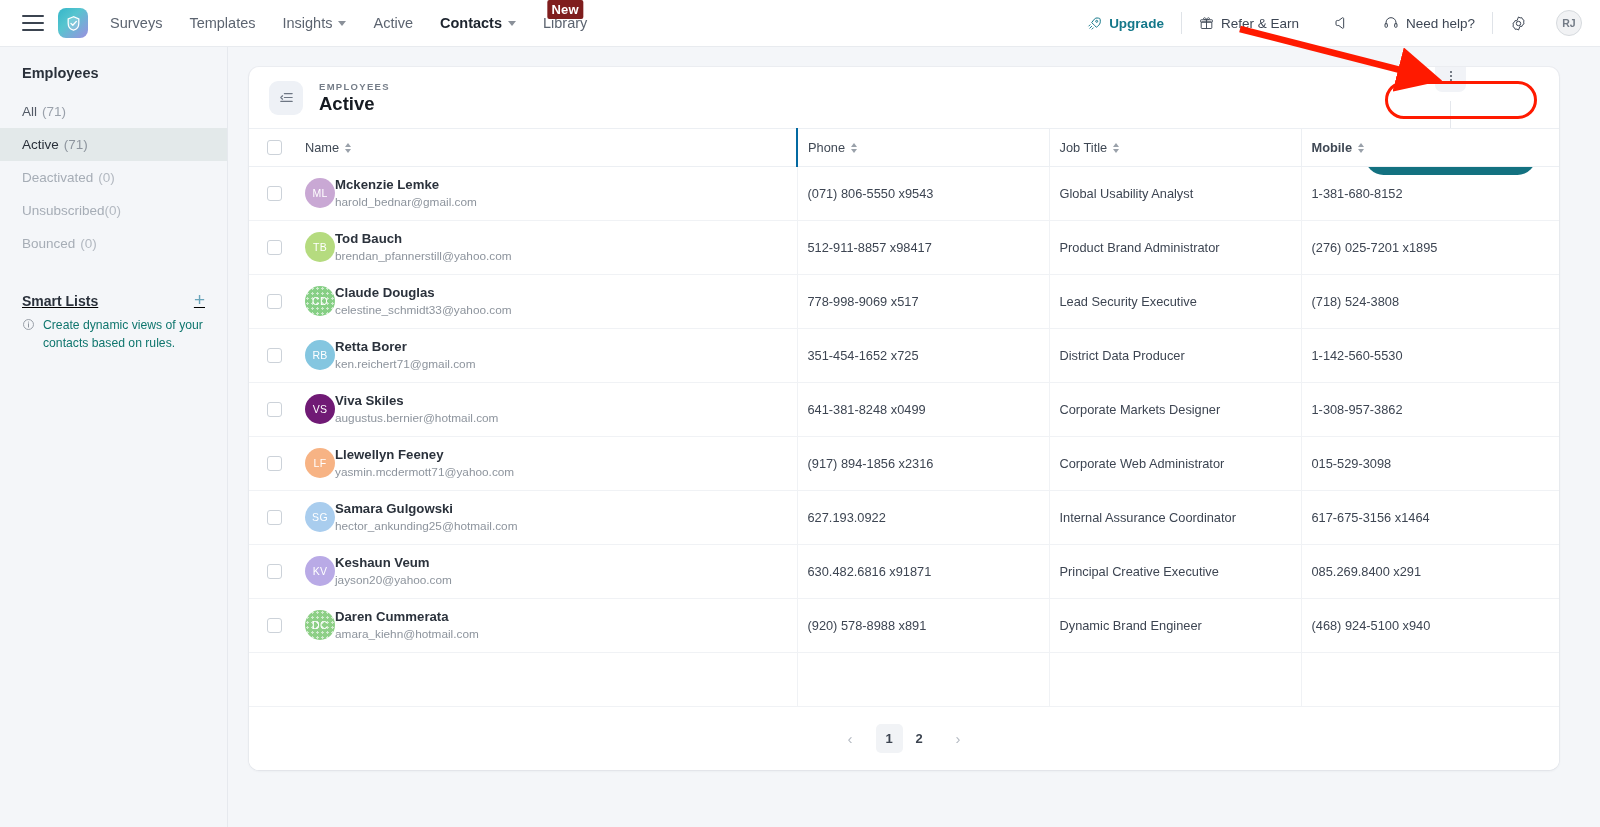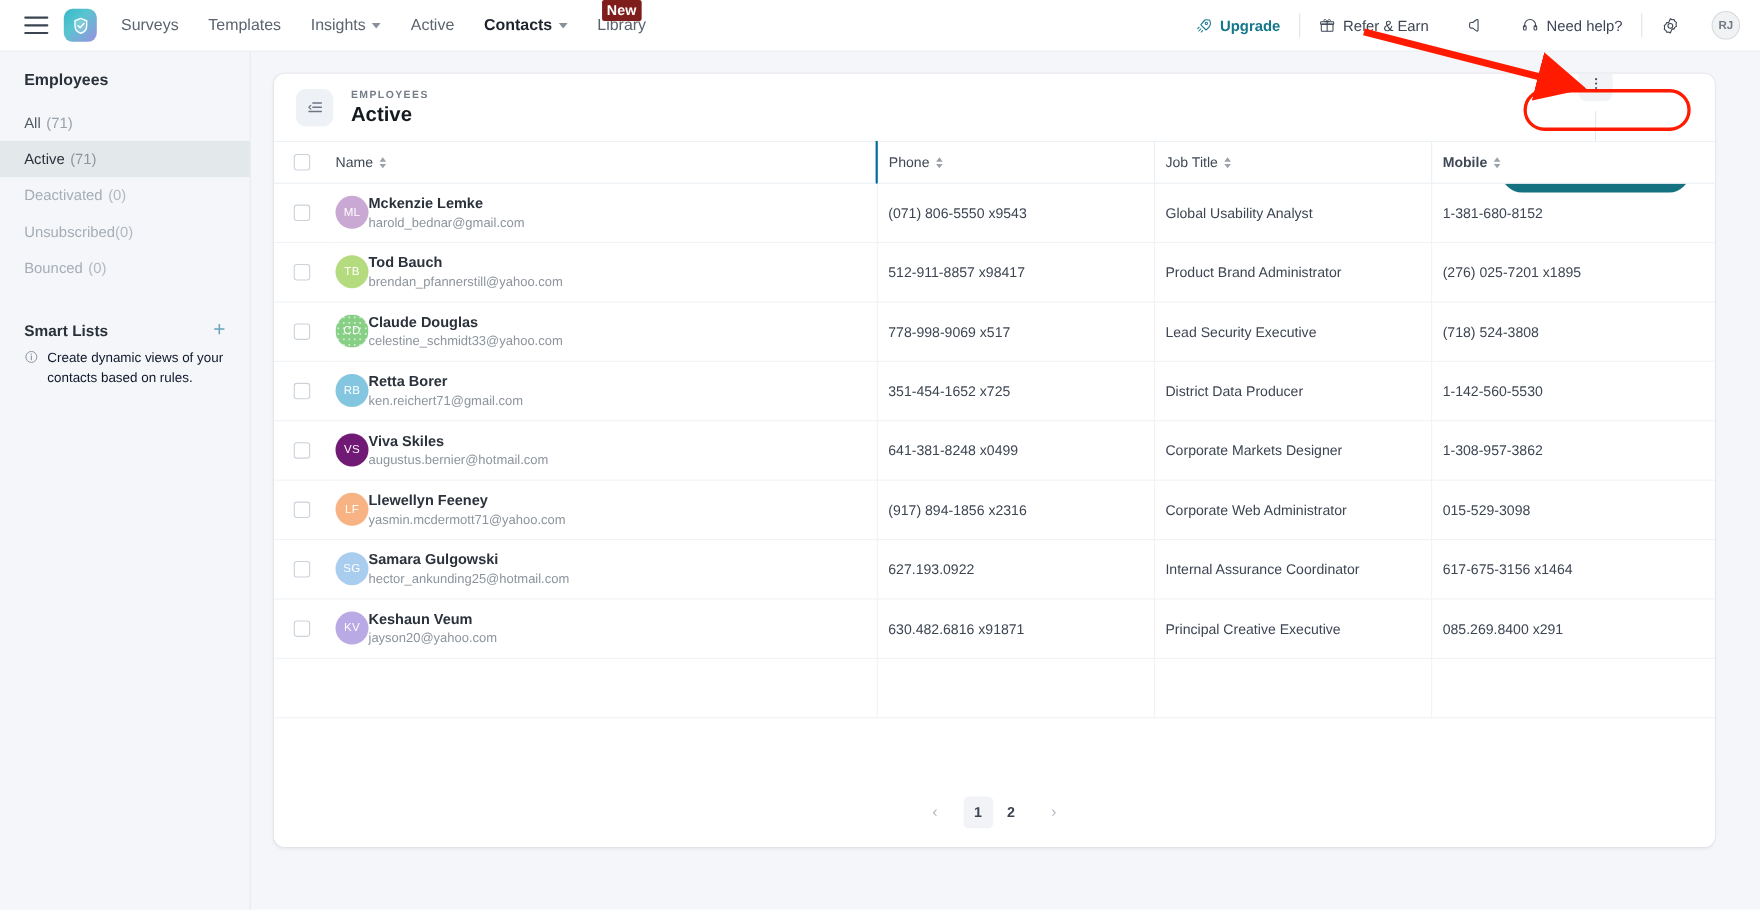--- a/index.html
+++ b/index.html
@@ -69,28 +69,28 @@
   .sb-item {
     font-size: 13.5px; color: #525a66; padding: 9px 22px; cursor: pointer;
     display: flex; align-items: baseline; gap: 5px;
   }
   .sb-item.selected { background: #e3e9ea; color: #2a313b; }
   .sb-item.muted { color: #a6adb6; }
   .sb-count { color: #9aa1ab; }
   .sb-item.selected .sb-count { color: #8e959e; }
   .sb-item.muted .sb-count { color: #b3b9c1; }
   .sb-section {
-    display: flex; align-items: center; justify-content: space-between;
-    padding: 0 22px; margin-top: 30px; margin-bottom: 8px;
+    display: flex; align-items: flex-end; justify-content: space-between;
+    padding: 0 22px; margin-top: 30px; margin-bottom: 8px; text-decoration: underline;
   }
   .sb-section-title { font-size: 14px; font-weight: bold; color: #2a313b; }
   .plus { font-size: 19px; color: #6aa5bb; cursor: pointer; line-height: 1; font-weight: 300;}
   .sb-hint {
     display: flex; gap: 8px; padding: 0 22px 0 22px;
-    font-size: 12.2px; color: #0f172a; line-height: 1.45;
+    font-size: 12.2px; color: #0f766e; line-height: 1.45;
   }
   .info-icon { flex: none; margin-top: 1px; }
 
   
   .main { flex: 1; padding: 20px 41px 0 21px; min-width: 0; }
   .card {
     background: #fff; border-radius: 10px; height: 703px;
     box-shadow: 0 1px 3px rgba(30,40,60,.07), 0 0 0 1px rgba(30,40,60,.03);
     display: flex; flex-direction: column; overflow: hidden;
   }
@@ -536,20 +536,39 @@
                         <div class="pname">Keshaun Veum</div>
                         <div class="pmail">jayson20@yahoo.com</div>
                       </div>
                     </div>
                   </td>
                   <td class="c-phone">630.482.6816 x91871</td>
                   <td class="c-job">Principal Creative Executive</td>
                   <td class="c-mob">085.269.8400 x291</td>
                 </tr>
                 <tr>
+                  <td class="c-check">
+                    <span class="cb"></span>
+                  </td>
+                  <td class="c-name">
+                    <div class="person">
+                      <div class="avatar dotted" style="background-color:#8dcf86">
+                        <span>DC</span>
+                      </div>
+                      <div>
+                        <div class="pname">Daren Cummerata</div>
+                        <div class="pmail">amara_kiehn@hotmail.com</div>
+                      </div>
+                    </div>
+                  </td>
+                  <td class="c-phone">(920) 578-8988 x891</td>
+                  <td class="c-job">Dynamic Brand Engineer</td>
+                  <td class="c-mob">(468) 924-5100 x940</td>
+                </tr>
+                <tr>
                   <td class="c-check"></td>
                   <td class="c-name"></td>
                   <td class="c-phone"></td>
                   <td class="c-job"></td>
                   <td class="c-mob"></td>
                 </tr>
               </tbody>
           </table>
         </div>
 

